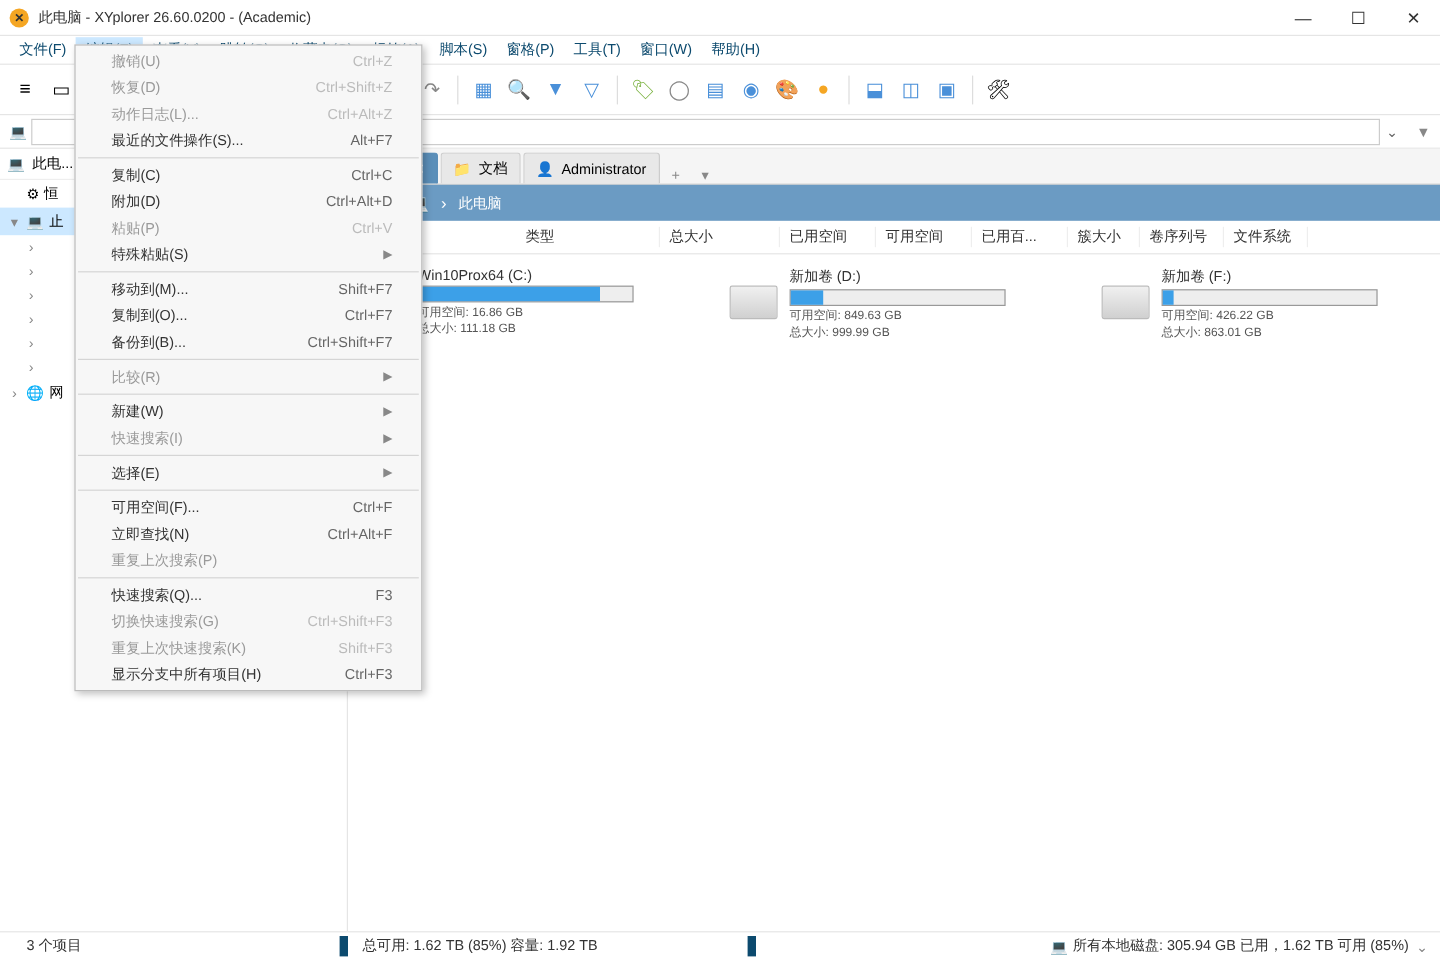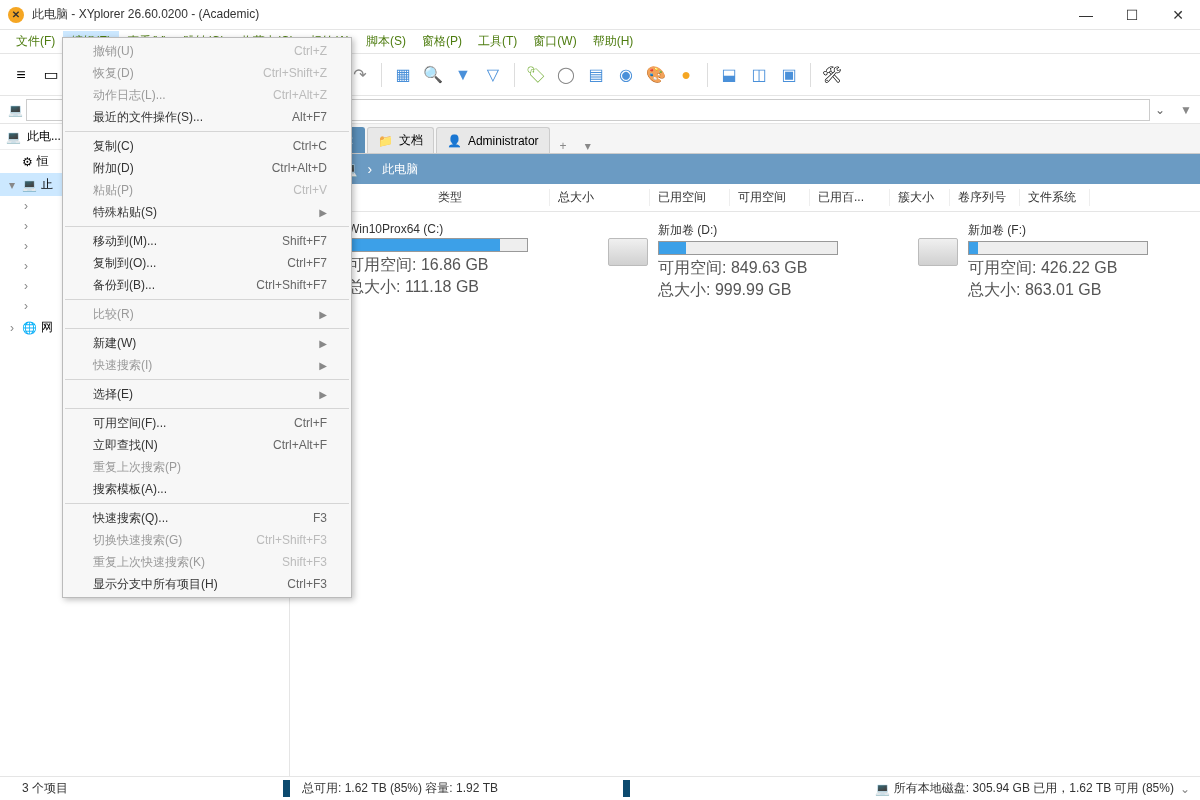--- a/index.html
+++ b/index.html
@@ -3,21 +3,21 @@
 <meta charset="utf-8">
 <style>
 * { margin: 0; padding: 0; box-sizing: border-box; font-family: "Microsoft YaHei", "Segoe UI", sans-serif; }
 body { width: 1200px; height: 800px; background: #fff; overflow: hidden; font-size: 12px; position: relative; }
 .titlebar { height: 30px; background: #fff; display: flex; align-items: center; padding: 0 8px; border-bottom: 1px solid #e5e5e5; }
 .titlebar .app-icon { width: 16px; height: 16px; background: #f5a623; border-radius: 50%; margin-right: 8px; display:flex;align-items:center;justify-content:center;color:#333;font-size:10px;font-weight:bold;}
 .titlebar .title { flex: 1; color: #333; }
 .win-btns { display: flex; gap: 18px; }
 .win-btn { width: 28px; text-align: center; cursor: pointer; font-size: 14px; color:#333;}
 .menubar { height: 24px; display: flex; align-items: center; padding: 0 8px; border-bottom: 1px solid #e5e5e5; }
-.menubar .item { padding: 2px 8px; cursor: pointer; color:#4d7c0f;}
+.menubar .item { padding: 2px 8px; cursor: pointer; color:#0c4a6e;}
 .menubar .item.active { background: #cce8ff; }
 .toolbar { height: 42px; display: flex; align-items: center; padding: 0 8px; border-bottom: 1px solid #e5e5e5; gap: 4px; }
 .tool-icon { width: 26px; height: 26px; display: flex; align-items: center; justify-content: center; cursor: pointer; font-size: 16px; }
 .tool-sep { width: 1px; height: 24px; background: #ddd; margin: 0 4px; }
 .addressbar { height: 28px; display: flex; align-items: center; padding: 0 8px; border-bottom: 1px solid #e5e5e5; }
 .addr-input { flex: 1; height: 22px; border: 1px solid #ccc; padding: 0 6px; background:#fff; }
 .addr-drop { width:20px; text-align:center; color:#666; cursor:pointer;}
 .filter-icon { margin-left: 10px; color:#888; cursor:pointer;}
 .main { display: flex; height: calc(800px - 30px - 24px - 42px - 28px - 24px); }
 .sidebar { width: 290px; border-right: 1px solid #e5e5e5; overflow: hidden; position: relative; }
@@ -36,21 +36,21 @@
 .columns { height: 28px; display: flex; align-items: center; border-bottom: 1px solid #e5e5e5; }
 .col-h { padding: 0 8px; border-right: 1px solid #eee; color:#333; cursor:pointer; white-space:nowrap;}
 .col-chev { width:30px; text-align:center; color:#888; cursor:pointer;}
 .drives { padding: 10px 8px; display: flex; gap: 80px; flex-wrap:wrap;}
 .drive { display: flex; gap: 10px; align-items: flex-start; width: 230px;}
 .drive-img { width: 40px; height: 28px; background: linear-gradient(#f0f0f0,#d0d0d0); border:1px solid #bbb; border-radius:2px; margin-top:16px;}
 .drive-info { flex:1; }
 .drive-name { color:#333; margin-bottom:2px;}
 .drive-bar { width: 180px; height: 14px; border: 1px solid #999; background: #eee; margin-bottom:2px; position:relative;}
 .drive-fill { height:100%; background:#3ca0e8; }
-.drive-text { color:#555; font-size:16px; line-height:1.4;}
+.drive-text { color:#555; font-size:10px; line-height:1.4;}
 .statusbar { height: 24px; border-top: 1px solid #e5e5e5; display: flex; align-items: center; padding: 0 10px; font-size: 12px; color:#333; position:absolute; bottom:0; left:0; right:0; background:#fff;}
 .statusbar .seg { padding: 0 12px; border-right:7px solid #0c4a6e;}
 .statusbar .filler { flex:1; }
 .dropdown { position: absolute; top: 37px; left: 62px; width: 290px; background: #f7f7f7; border: 1px solid #bbb; box-shadow: 2px 2px 6px rgba(0,0,0,0.25); z-index: 100; padding: 2px 0;}
 .dd-item { height: 22px; display: flex; align-items: center; padding: 0 24px 0 30px; cursor: pointer; color:#333;}
 .dd-item.disabled { color:#9a9a9a; cursor:default;}
 .dd-label { flex:1; }
 .dd-short { color:#666; font-size:12px;}
 .dd-item.disabled .dd-short { color:#bbb; }
 .dd-sep { height:1px; background:#d5d5d5; margin: 3px 2px; }
@@ -336,23 +336,20 @@
       <span class="dd-label">可用空间(F)...</span>
       <span class="dd-short">Ctrl+F</span>
     </div>
     <div class="dd-item">
       <span class="dd-label">立即查找(N)</span>
       <span class="dd-short">Ctrl+Alt+F</span>
     </div>
     <div class="dd-item disabled">
       <span class="dd-label">重复上次搜索(P)</span>
     </div>
-    <div class="dd-item">
-      <span class="dd-label">搜索模板(A)...</span>
-    </div>
     <div class="dd-sep"></div>
     <div class="dd-item">
       <span class="dd-label">快速搜索(Q)...</span>
       <span class="dd-short">F3</span>
     </div>
     <div class="dd-item disabled">
       <span class="dd-label">切换快速搜索(G)</span>
       <span class="dd-short">Ctrl+Shift+F3</span>
     </div>
     <div class="dd-item disabled">

